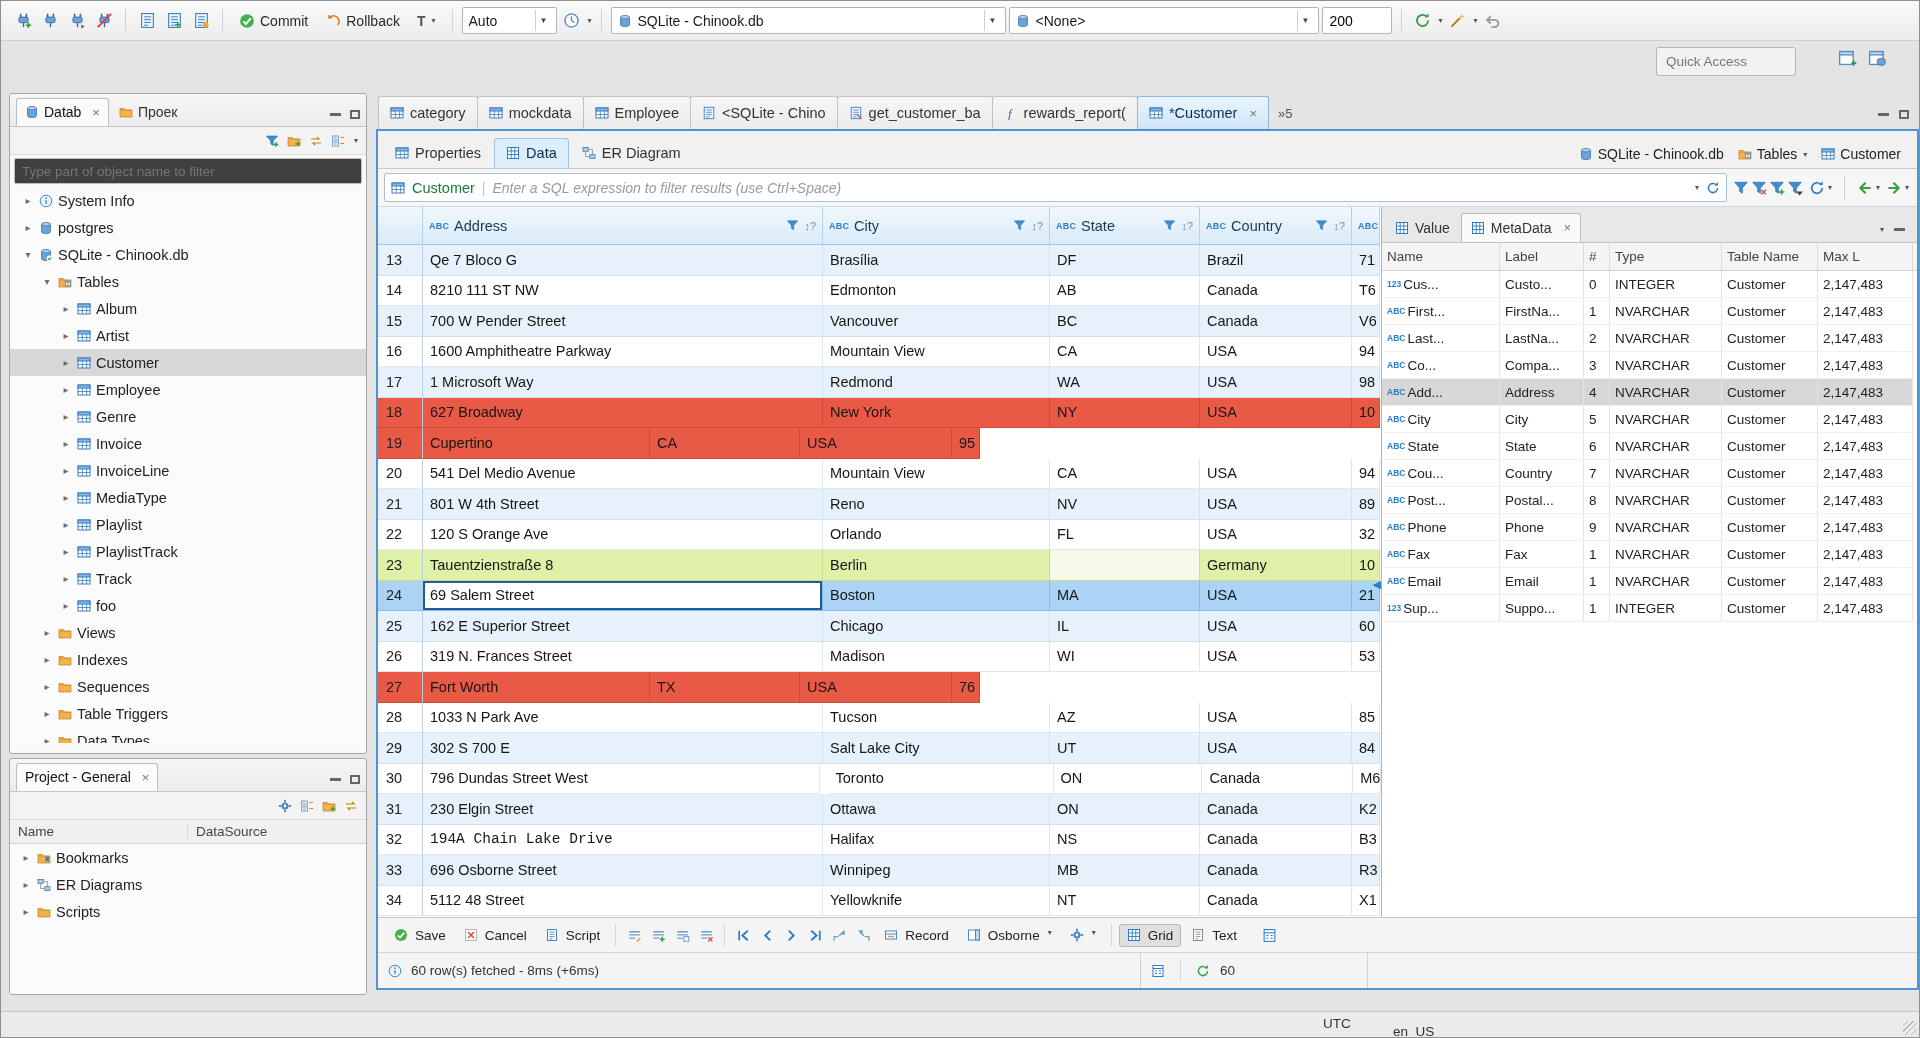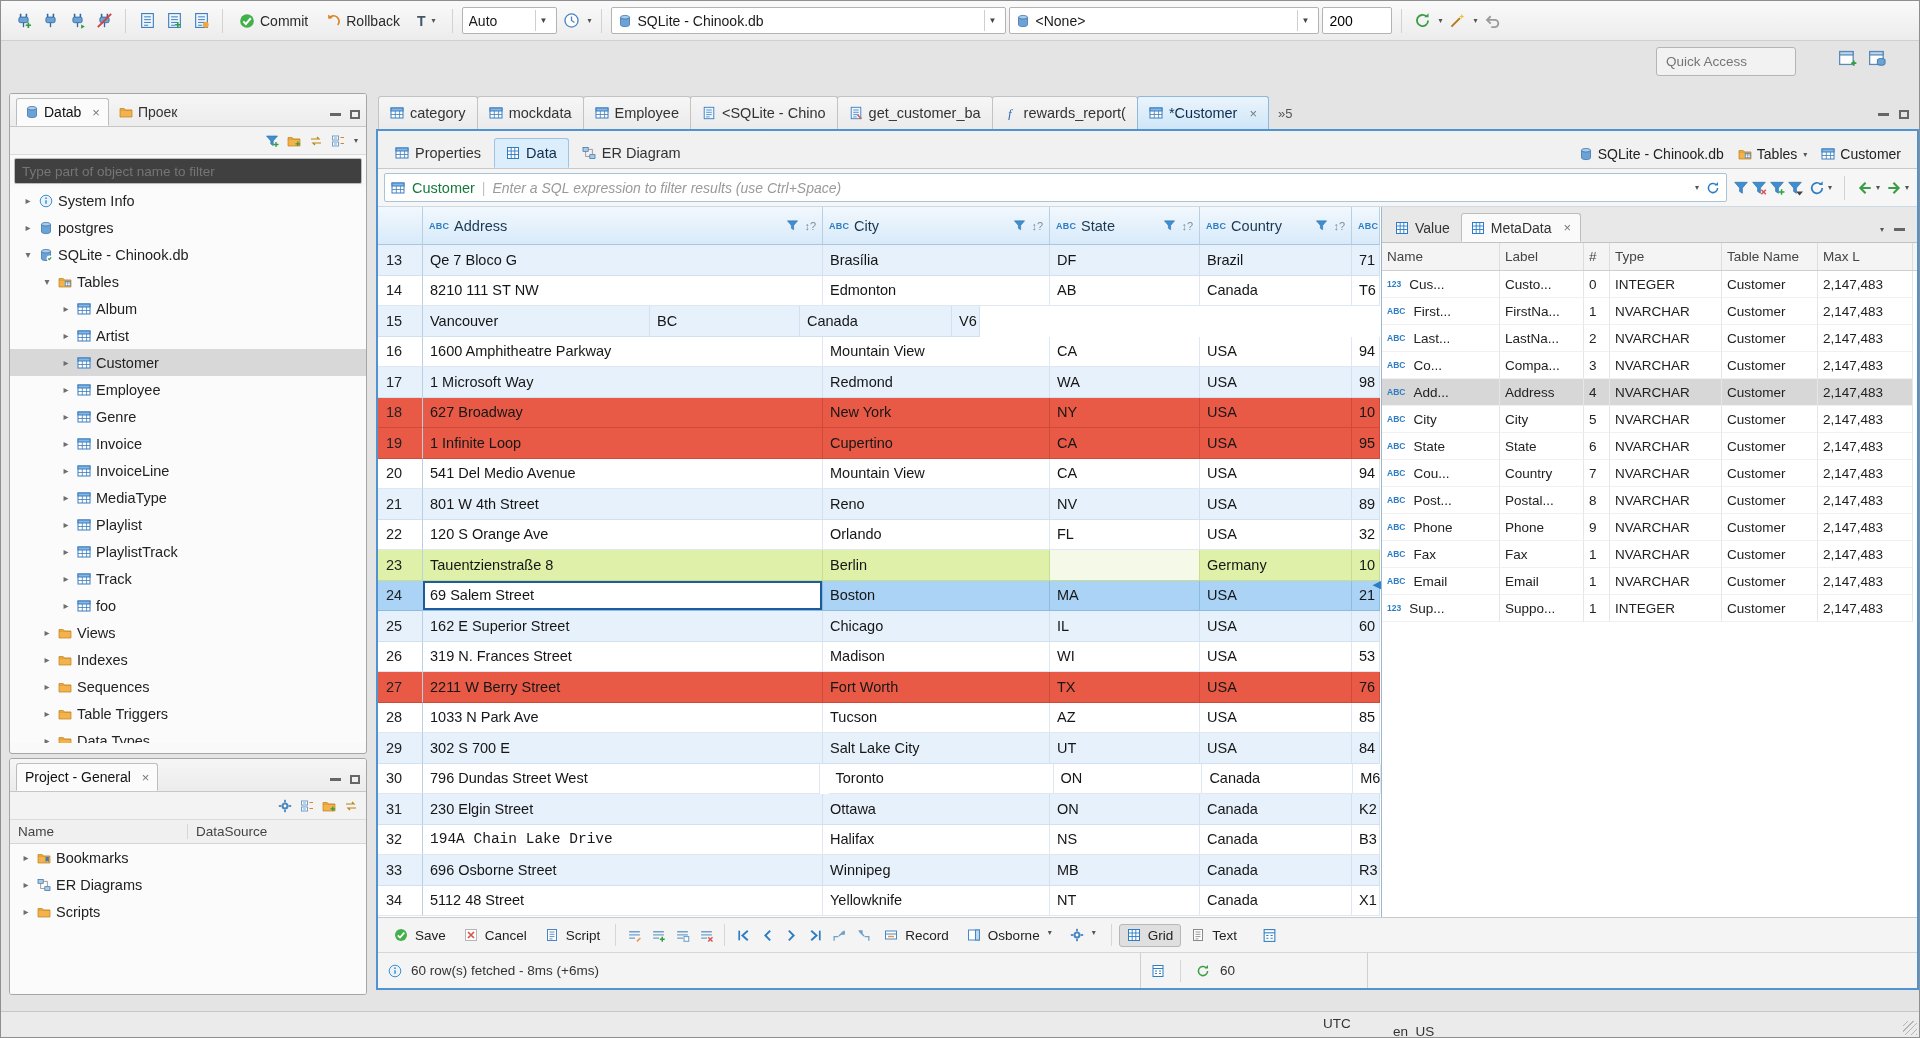--- a/index.html
+++ b/index.html
@@ -91,21 +91,21 @@
   #side-panel{flex:1;display:flex;flex-direction:column;background:#fff;overflow:hidden}
   #side-tabs{height:36px;background:#e8e8e8;border-bottom:1px solid #c2c2c2;display:flex;align-items:flex-end;padding:0 4px;flex:none}
   .stab{display:flex;align-items:center;gap:6px;height:29px;padding:0 9px;font-size:14px;color:#333;border-radius:3px 3px 0 0}
   .stab.active{background:#fafafa;border:1px solid #bdbdbd;border-bottom:1px solid #fafafa}
   #side-tab-ctrls{margin-left:auto;display:flex;align-items:center;gap:10px;padding:0 8px 8px 0}
   #md-header{display:flex;height:28px;background:#f4f4f4;border-bottom:1px solid #cfcfcf;flex:none}
   .mhc{display:flex;align-items:center;padding:0 5px;font-size:13.5px;color:#444;border-right:1px solid #dcdcdc;overflow:hidden;white-space:nowrap}
   .mrow{display:flex;height:27px}
   .mrow.msel .mcell{background:#d7d7d7}
   .mcell{display:flex;align-items:center;padding:0 5px;font-size:13.5px;color:#222;border-right:1px solid #e6e6e6;border-bottom:1px solid #f0f0f0;overflow:hidden;white-space:nowrap}
-  .typ2{font-size:8.5px;font-weight:bold;color:#2d7dc4;margin-right:8px;flex:none}
+  .typ2{font-size:8.5px;font-weight:bold;color:#2d7dc4;margin-right:2px;flex:none}
   
   #grid-toolbar{height:35px;background:#f4f4f4;border-top:1px solid #c9c9c9;display:flex;align-items:center;gap:2px;padding:0 8px;font-size:13.5px;flex:none}
   .gt-btn{display:flex;align-items:flex-start;gap:7px;padding:3px 7px;border-radius:3px;color:#222;border:1px solid transparent}
   .gt-btn.pressed{background:#dfdfdf;border-color:#b7b7b7}
   .gt-ic{display:inline-flex;width:22px;height:22px;align-items:center;justify-content:center;border-radius:3px}
   .gt-ic svg{width:15px;height:15px}
   .gt-sep{width:1px;height:22px;background:#d6d6d6;margin:0 5px}
   #status-line{height:36px;background:#f4f4f4;border-top:1px solid #d6d6d6;display:flex;align-items:center;gap:9px;padding:0 10px;font-size:13.5px;color:#333;position:relative;flex:none}
   #sl-seg{position:absolute;left:762px;top:0;height:100%;width:228px;display:flex;align-items:center;gap:10px;padding:0 10px;border-left:1px solid #d0d0d0;border-right:1px solid #d0d0d0}
   
@@ -926,20 +926,21 @@
             <div class="grow plain">
               <div class="rnum">14</div>
               <div class="gcell" style="width: 400px;">8210 111 ST NW</div>
               <div class="gcell" style="width: 227px;">Edmonton</div>
               <div class="gcell" style="width: 150px;">AB</div>
               <div class="gcell" style="width: 152px;">Canada</div>
               <div class="gcell" style="width: 28px;">T6</div>
             </div>
             <div class="grow alt">
               <div class="rnum">15</div>
+              <div class="gcell" style="width: 400px;">700 W Pender Street</div>
               <div class="gcell" style="width: 227px;">Vancouver</div>
               <div class="gcell" style="width: 150px;">BC</div>
               <div class="gcell" style="width: 152px;">Canada</div>
               <div class="gcell" style="width: 28px;">V6</div>
             </div>
             <div class="grow plain">
               <div class="rnum">16</div>
               <div class="gcell" style="width: 400px;">1600 Amphitheatre Parkway</div>
               <div class="gcell" style="width: 227px;">Mountain View</div>
               <div class="gcell" style="width: 150px;">CA</div>
@@ -957,21 +958,20 @@
             <div class="grow red">
               <div class="rnum">18</div>
               <div class="gcell" style="width: 400px;">627 Broadway</div>
               <div class="gcell" style="width: 227px;">New York</div>
               <div class="gcell" style="width: 150px;">NY</div>
               <div class="gcell" style="width: 152px;">USA</div>
               <div class="gcell" style="width: 28px;">10</div>
             </div>
             <div class="grow red">
               <div class="rnum">19</div>
-              <div class="gcell" style="width: 400px;">1 Infinite Loop</div>
               <div class="gcell" style="width: 227px;">Cupertino</div>
               <div class="gcell" style="width: 150px;">CA</div>
               <div class="gcell" style="width: 152px;">USA</div>
               <div class="gcell" style="width: 28px;">95</div>
             </div>
             <div class="grow plain">
               <div class="rnum">20</div>
               <div class="gcell" style="width: 400px;">541 Del Medio Avenue</div>
               <div class="gcell" style="width: 227px;">Mountain View</div>
               <div class="gcell" style="width: 150px;">CA</div>
@@ -1021,21 +1021,20 @@
             <div class="grow plain">
               <div class="rnum">26</div>
               <div class="gcell" style="width: 400px;">319 N. Frances Street</div>
               <div class="gcell" style="width: 227px;">Madison</div>
               <div class="gcell" style="width: 150px;">WI</div>
               <div class="gcell" style="width: 152px;">USA</div>
               <div class="gcell" style="width: 28px;">53</div>
             </div>
             <div class="grow red">
               <div class="rnum">27</div>
-              <div class="gcell" style="width: 400px;">2211 W Berry Street</div>
               <div class="gcell" style="width: 227px;">Fort Worth</div>
               <div class="gcell" style="width: 150px;">TX</div>
               <div class="gcell" style="width: 152px;">USA</div>
               <div class="gcell" style="width: 28px;">76</div>
             </div>
             <div class="grow plain">
               <div class="rnum">28</div>
               <div class="gcell" style="width: 400px;">1033 N Park Ave</div>
               <div class="gcell" style="width: 227px;">Tucson</div>
               <div class="gcell" style="width: 150px;">AZ</div>

